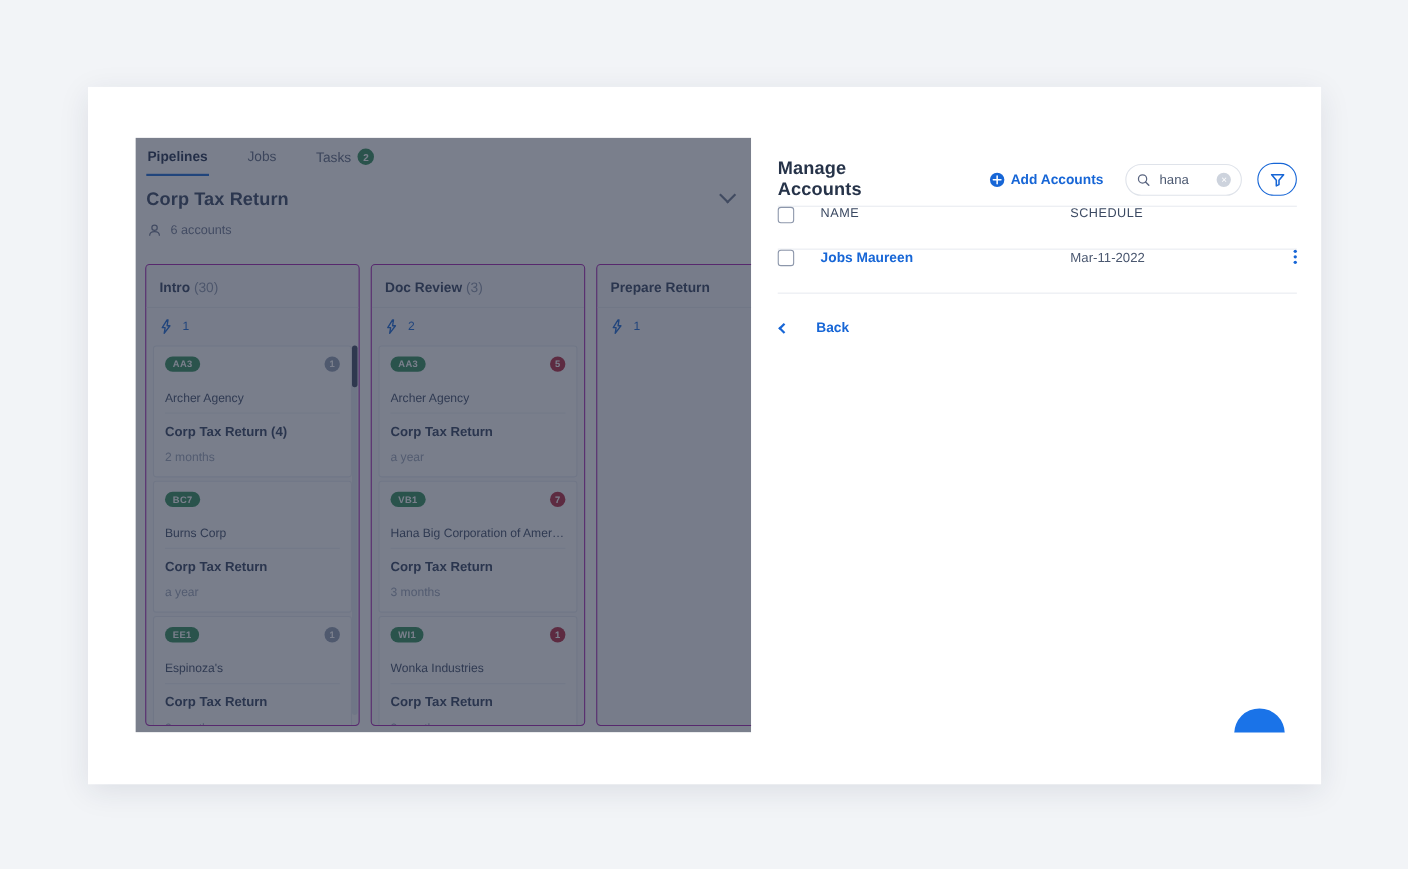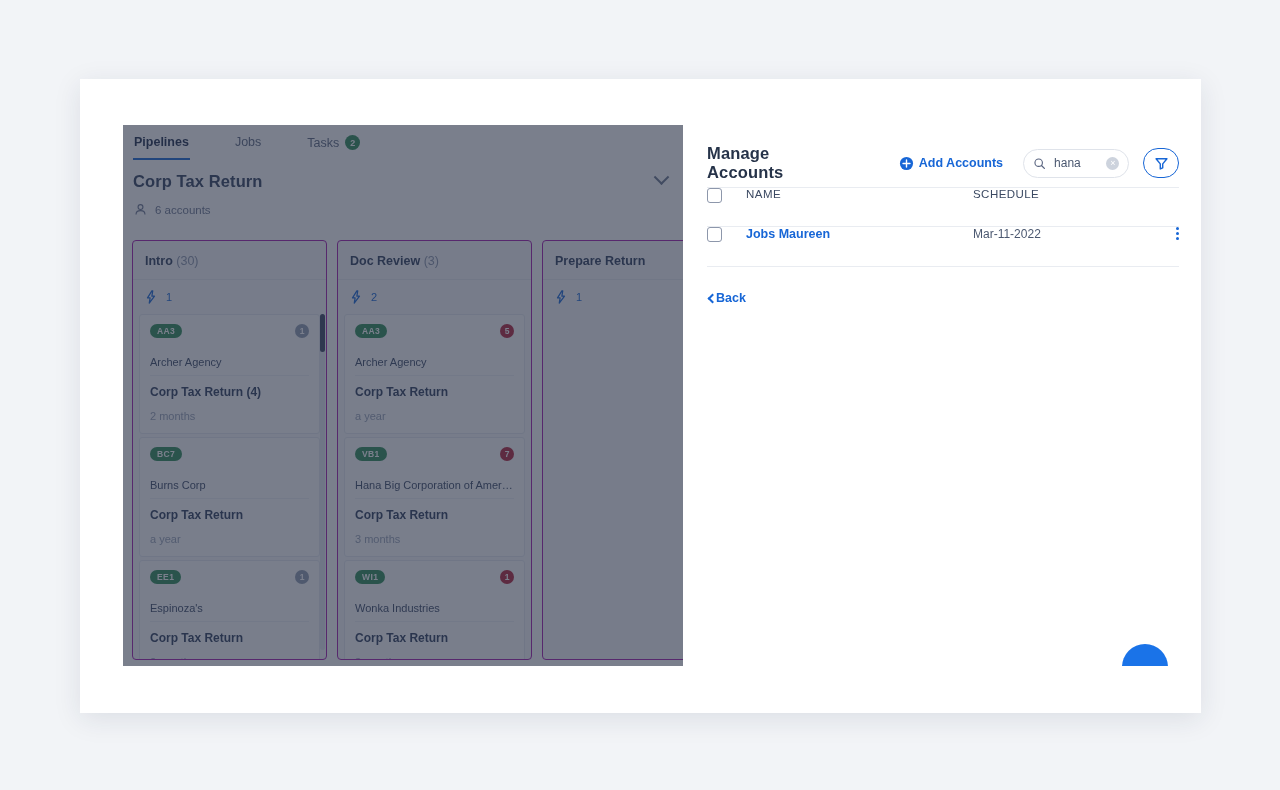--- a/index.html
+++ b/index.html
@@ -56,21 +56,21 @@
     inset: 0;
     background: rgba(40, 48, 70, .62);
     z-index: 9;
     pointer-events: none;
   }
 
   
   .tabs {
     display: flex;
     align-items: flex-start;
-    gap: 44px;
+    gap: 34px;
     padding: 8px 10px 0 10px;
     height: 38px;
   }
   .tab {
     position: relative;
     font-size: 12.5px;
     color: #5c6880;
     padding: 2px 1px 11px 1px;
     white-space: nowrap;
     display: flex;
@@ -347,21 +347,21 @@
     font-weight: bold;
     cursor: pointer;
   }
   .td-sched { font-size: 12px; color: #4b5870; }
   .kebab { display: flex; flex-direction: column; gap: 2px; cursor: pointer; }
   .kebab i { width: 3px; height: 3px; border-radius: 50%; background: #1766d6; }
 
   .back-link {
     display: flex;
     align-items: center;
-    gap: 0;
+    gap: 26px;
     padding: 24px 0 0 26px;
     color: #1766d6;
     font-size: 12.5px;
     font-weight: bold;
     cursor: pointer;
     width: fit-content;
   }
   .chev-left {
     width: 7px; height: 7px;
     border-left: 2px solid #1766d6;

